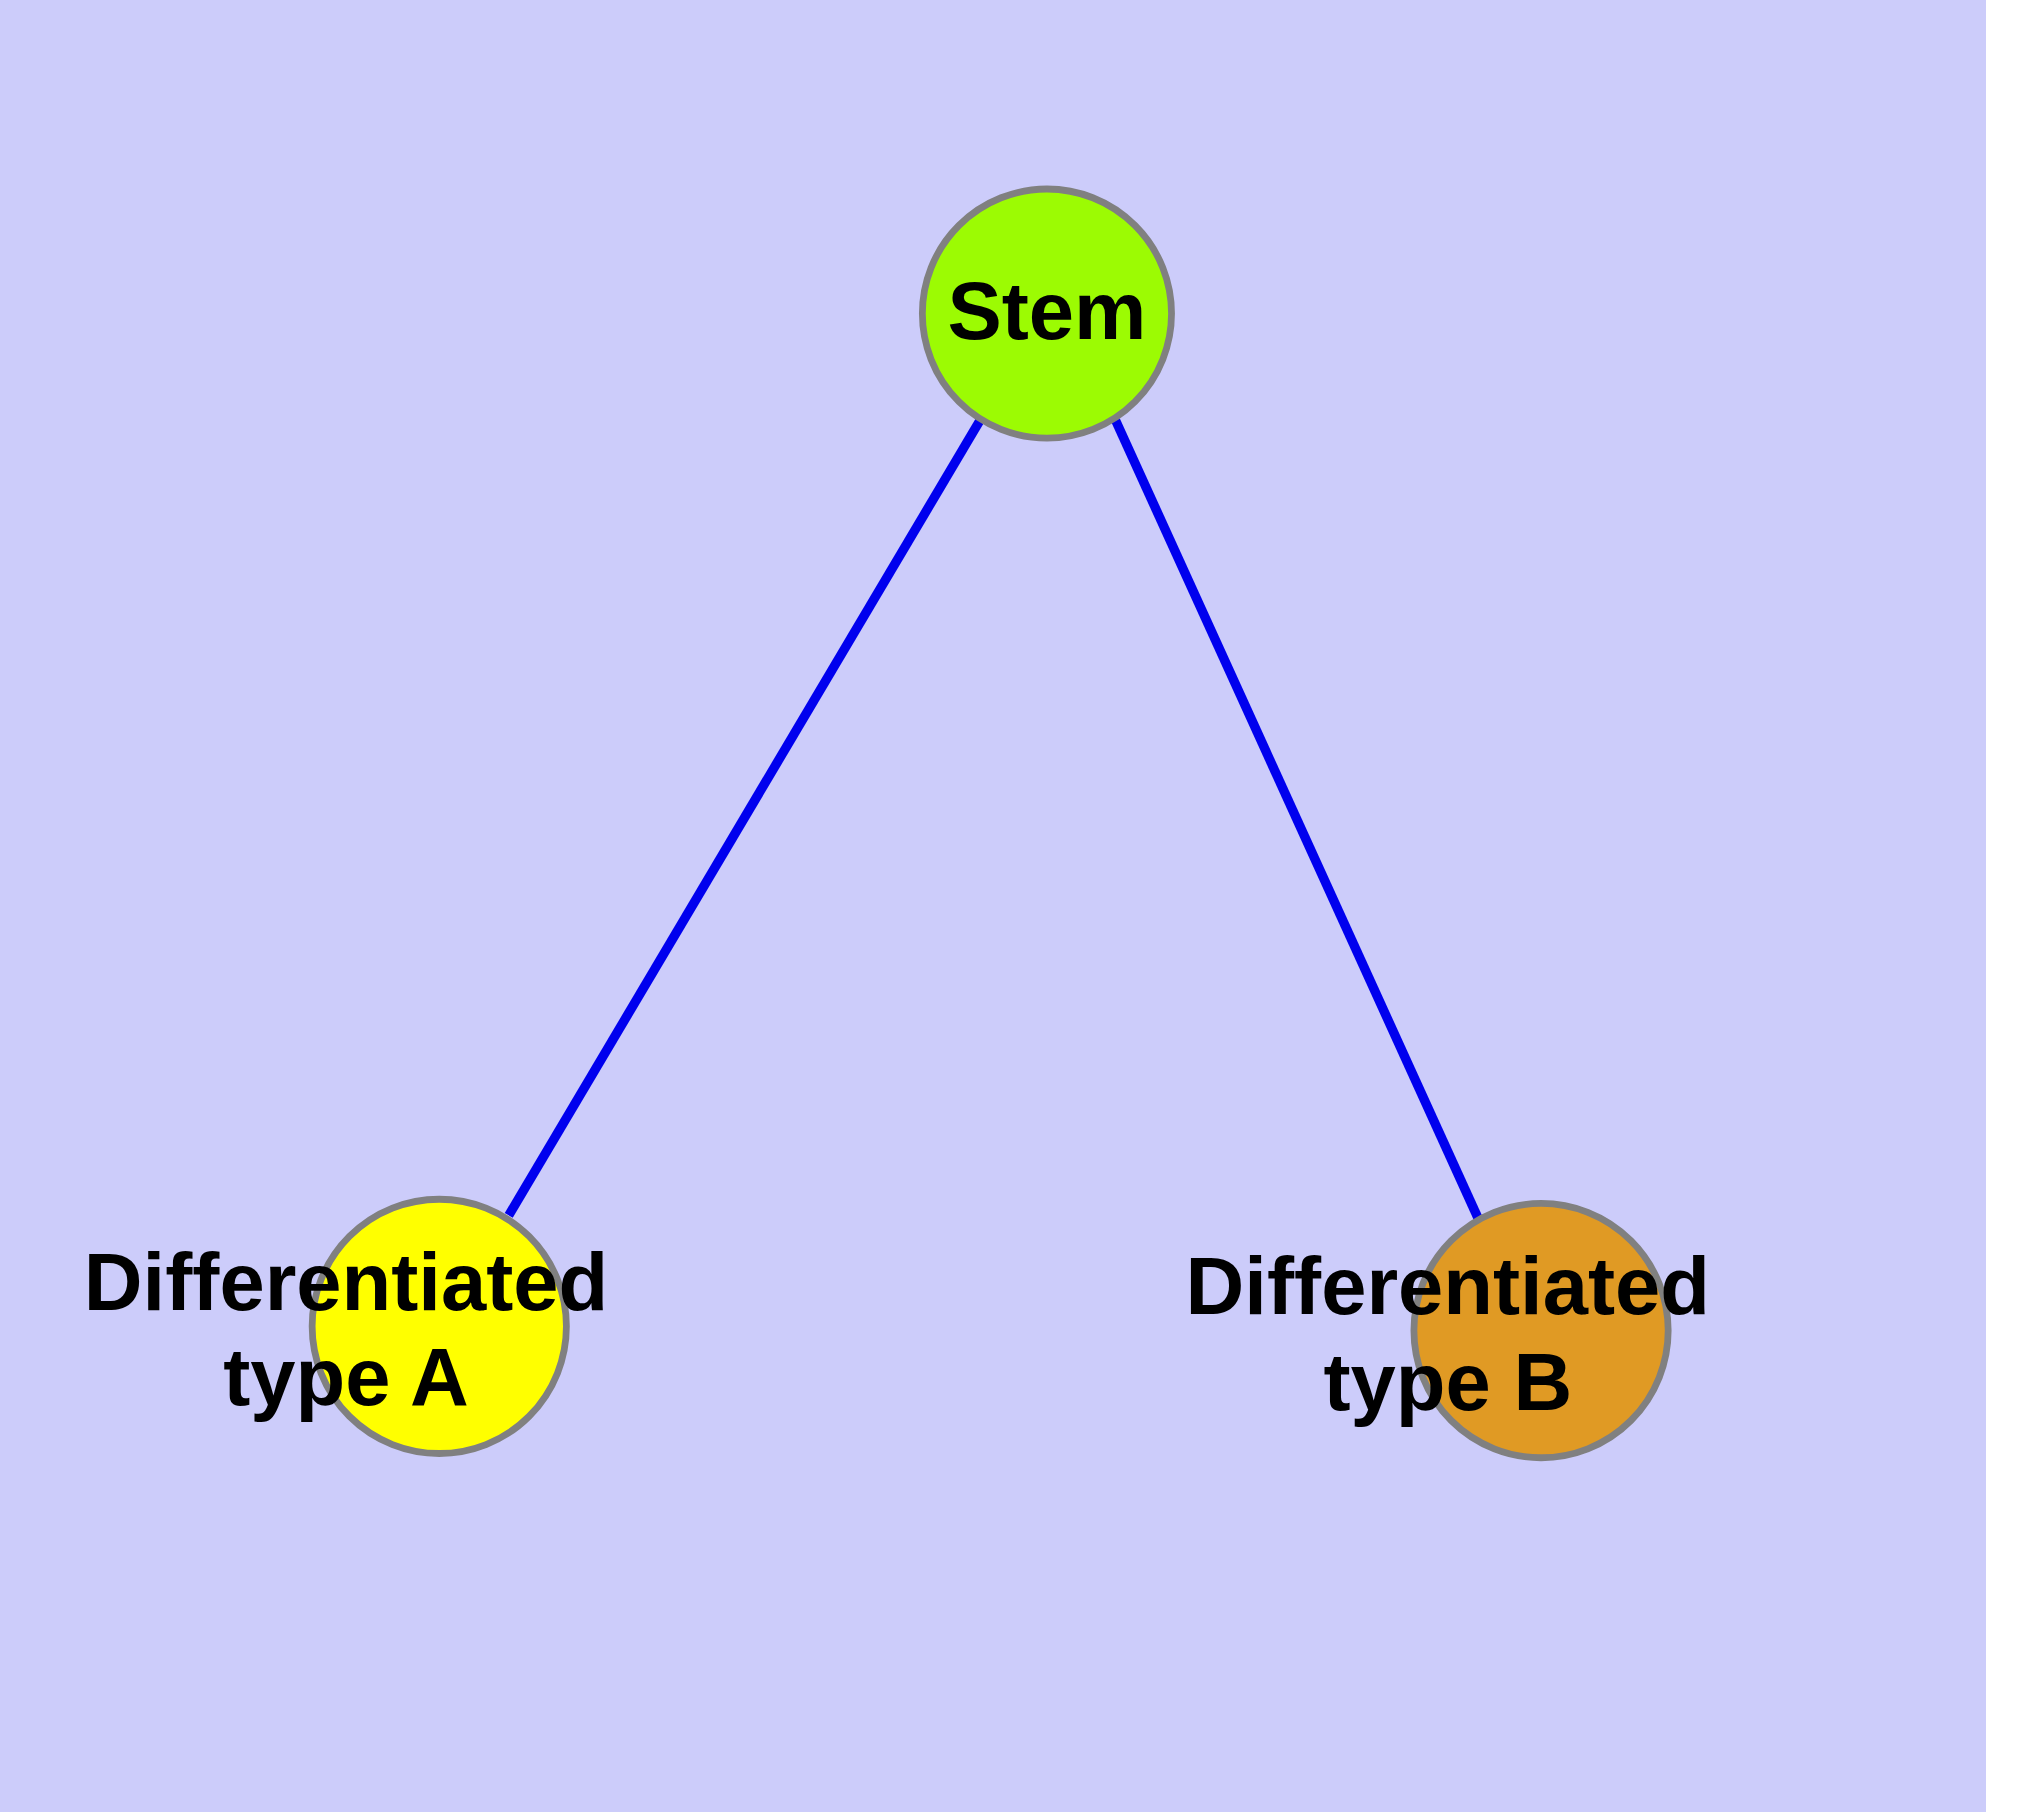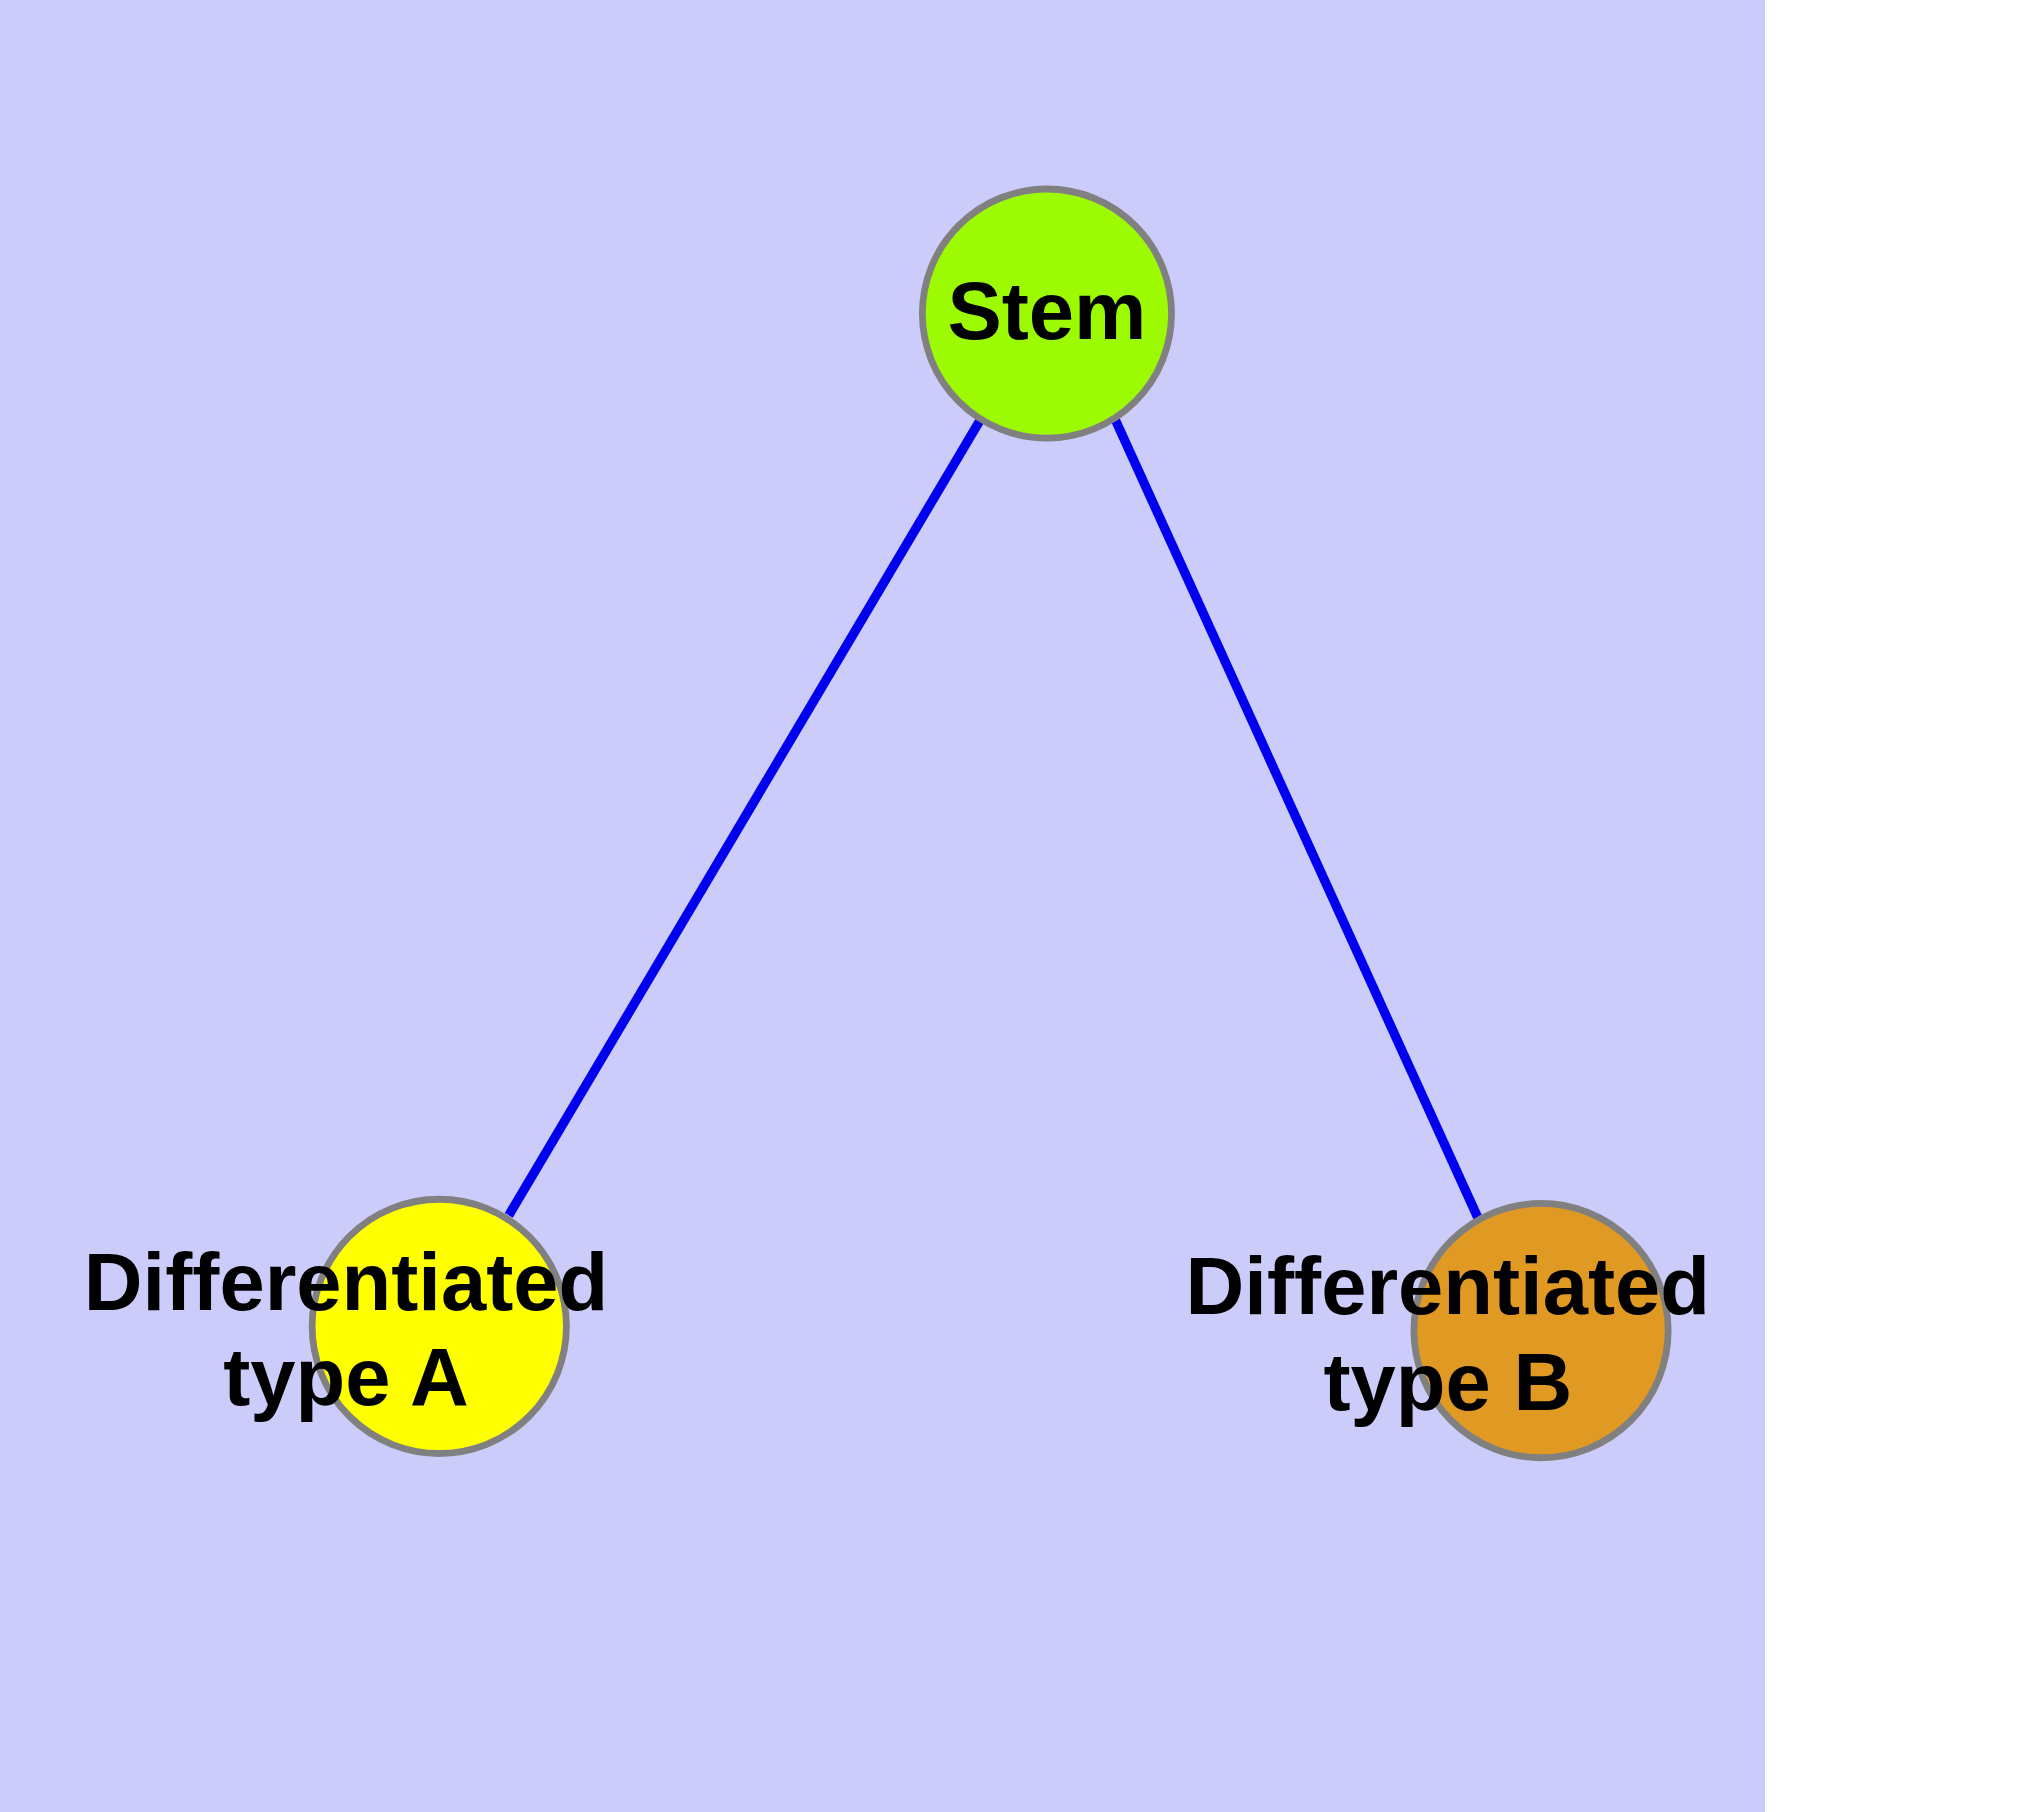--- a/index.html
+++ b/index.html
@@ -2,21 +2,21 @@
 <html style="font-size:13.6px"><head>
 <meta charset="utf-8">
 <style>
   html, body {
     margin: 0;
     padding: 0;
     background: #ffffff;
   }
   #canvas {
     position: relative;
-    width: 1765px;
+    width: 1986px;
     height: 1812px;
     background: #ccccfa;
     overflow: hidden;
     font-family: "Liberation Sans", sans-serif;
   }
   #graph-svg {
     position: absolute;
     top: 0;
     left: 0;
     width: 2021px;

